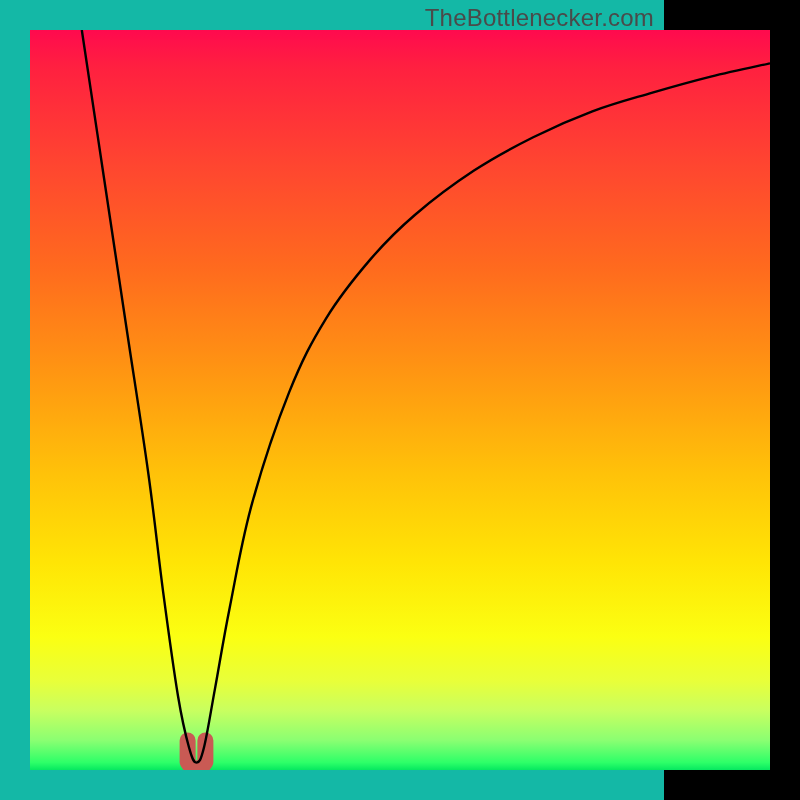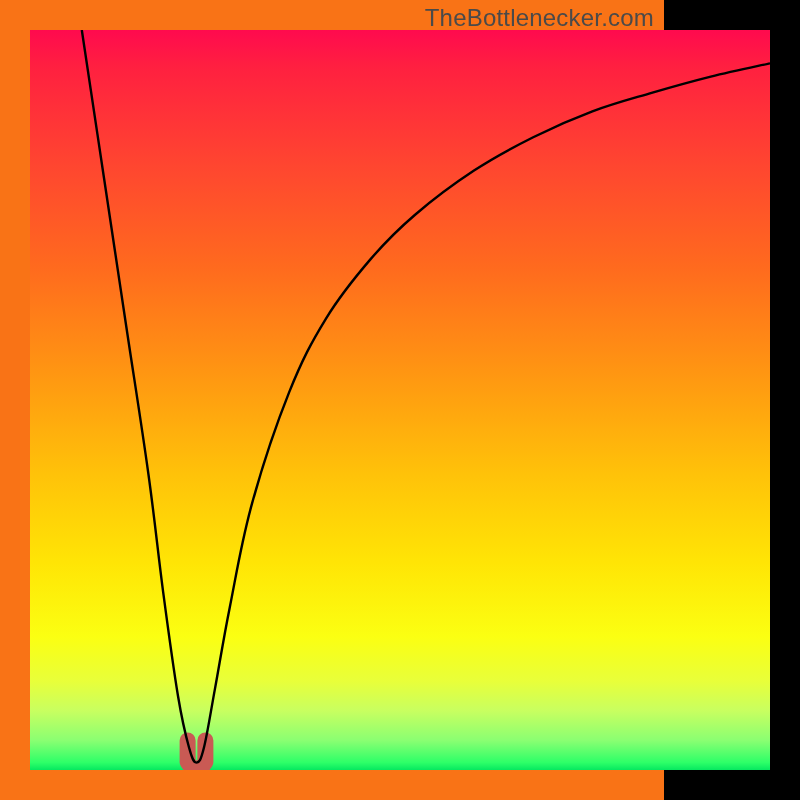--- a/index.html
+++ b/index.html
@@ -8,21 +8,21 @@
     width: 800px;
     height: 800px;
     overflow: hidden;
     background: #000;
     font-family: Arial, Helvetica, sans-serif;
   }
   .frame {
     position: absolute;
     left: 0; top: 0;
     width: 664px; height: 800px;
-    background: #f97316;
+    background: #14b8a6;
     text-align: right;
   }
   .plot {
     position: absolute;
     left: 30px;
     top: 30px;
     width: 740px;
     height: 740px;
     overflow: hidden;
   }

